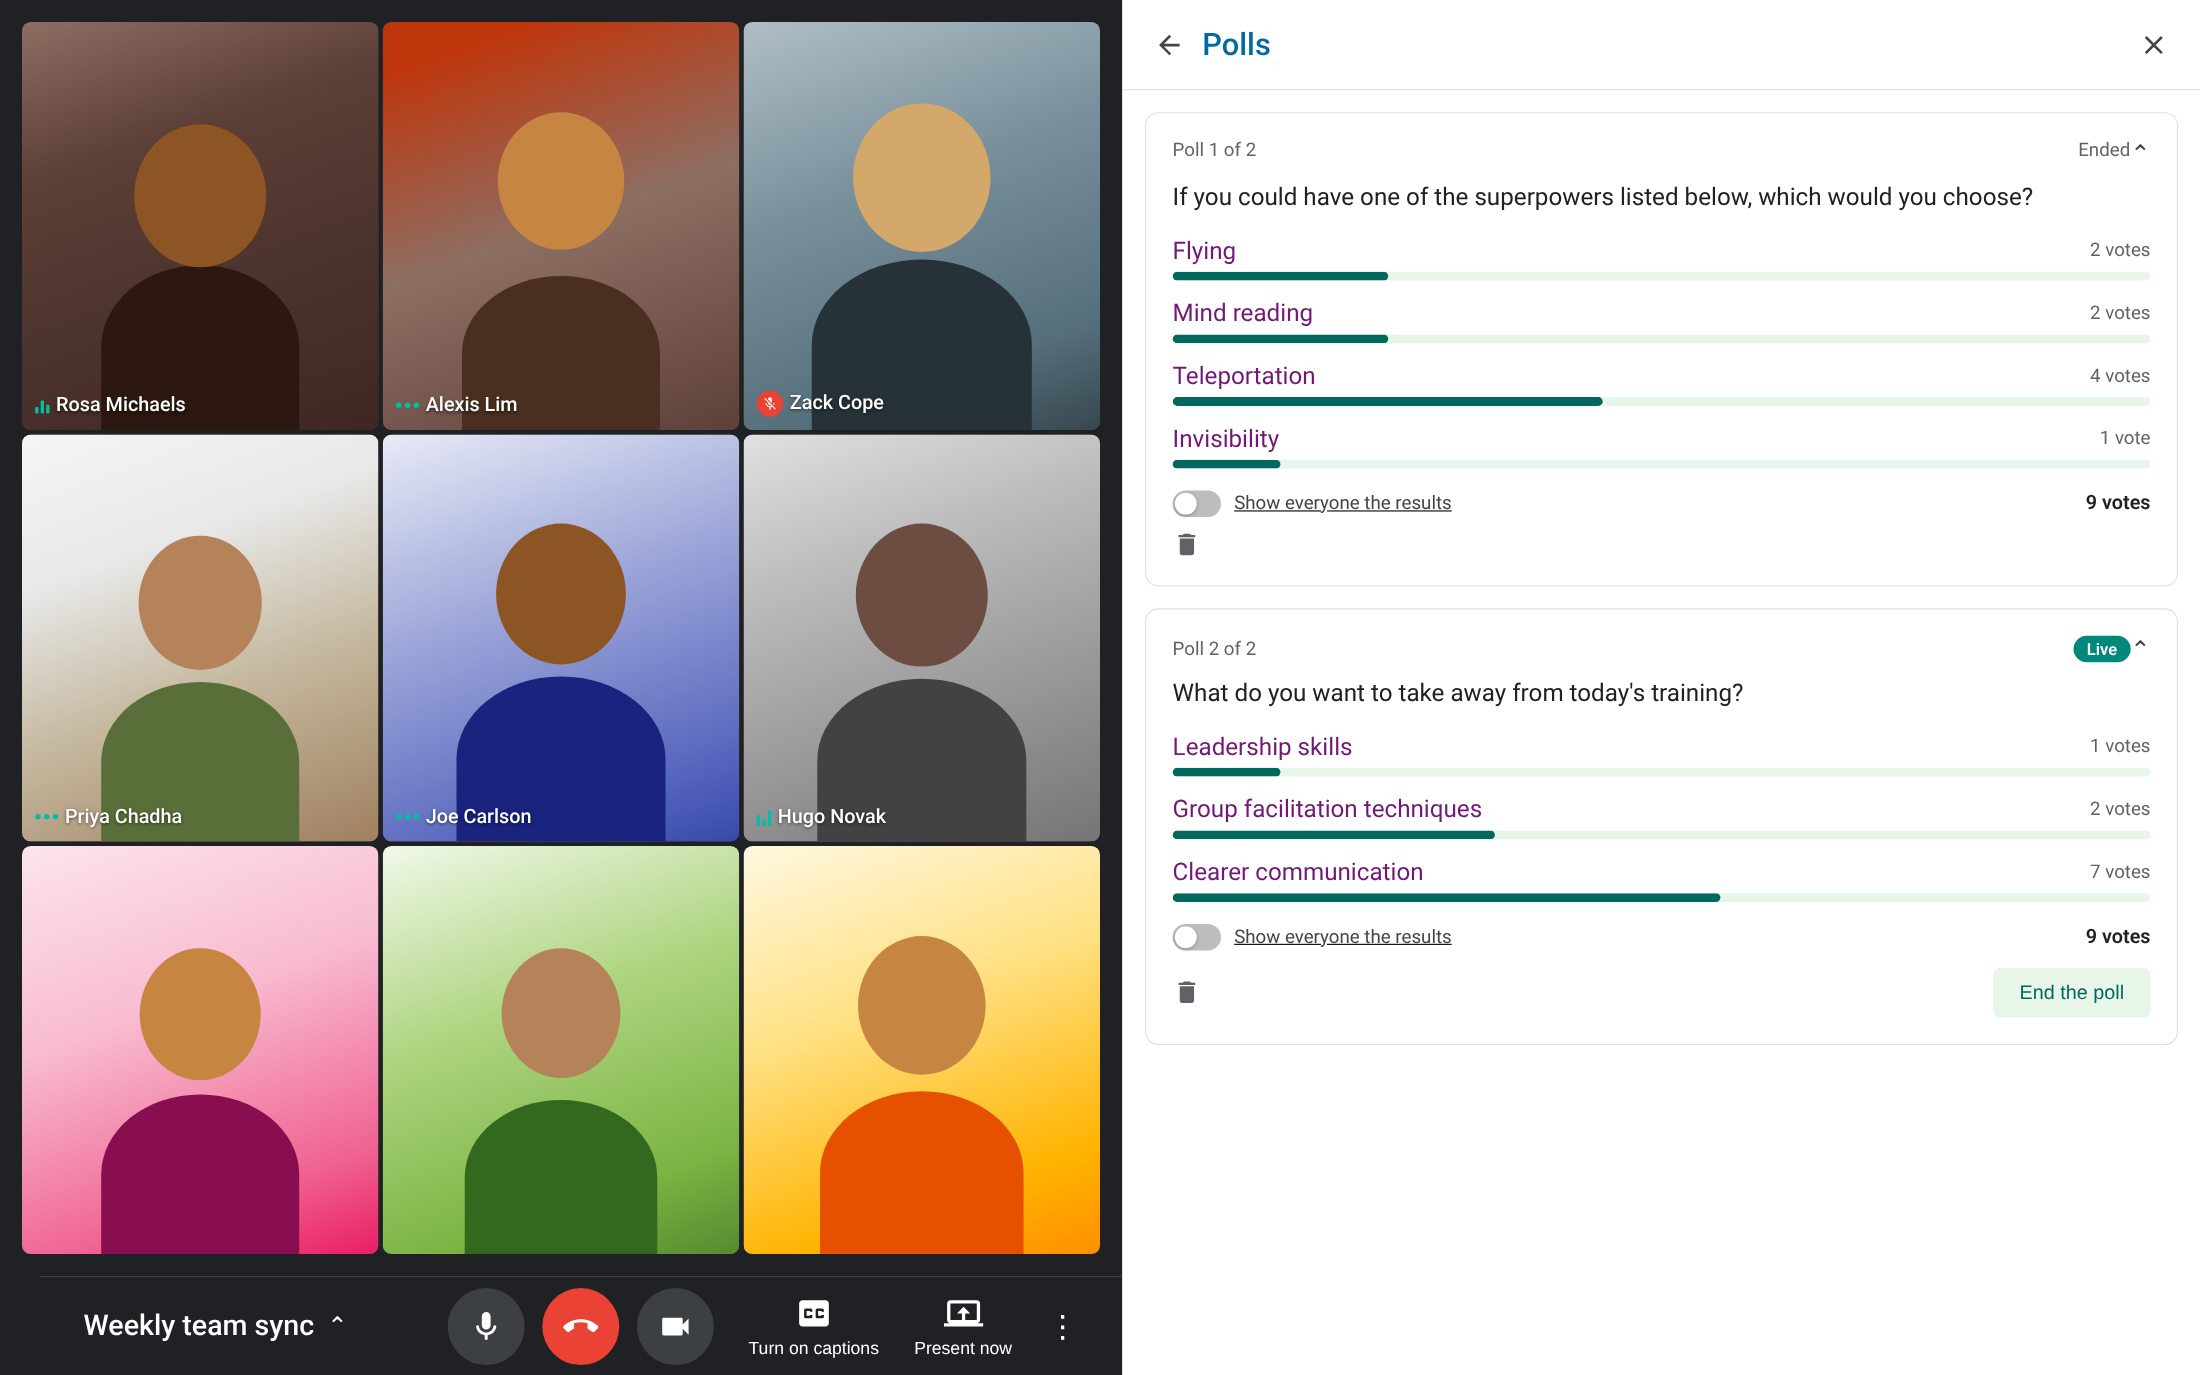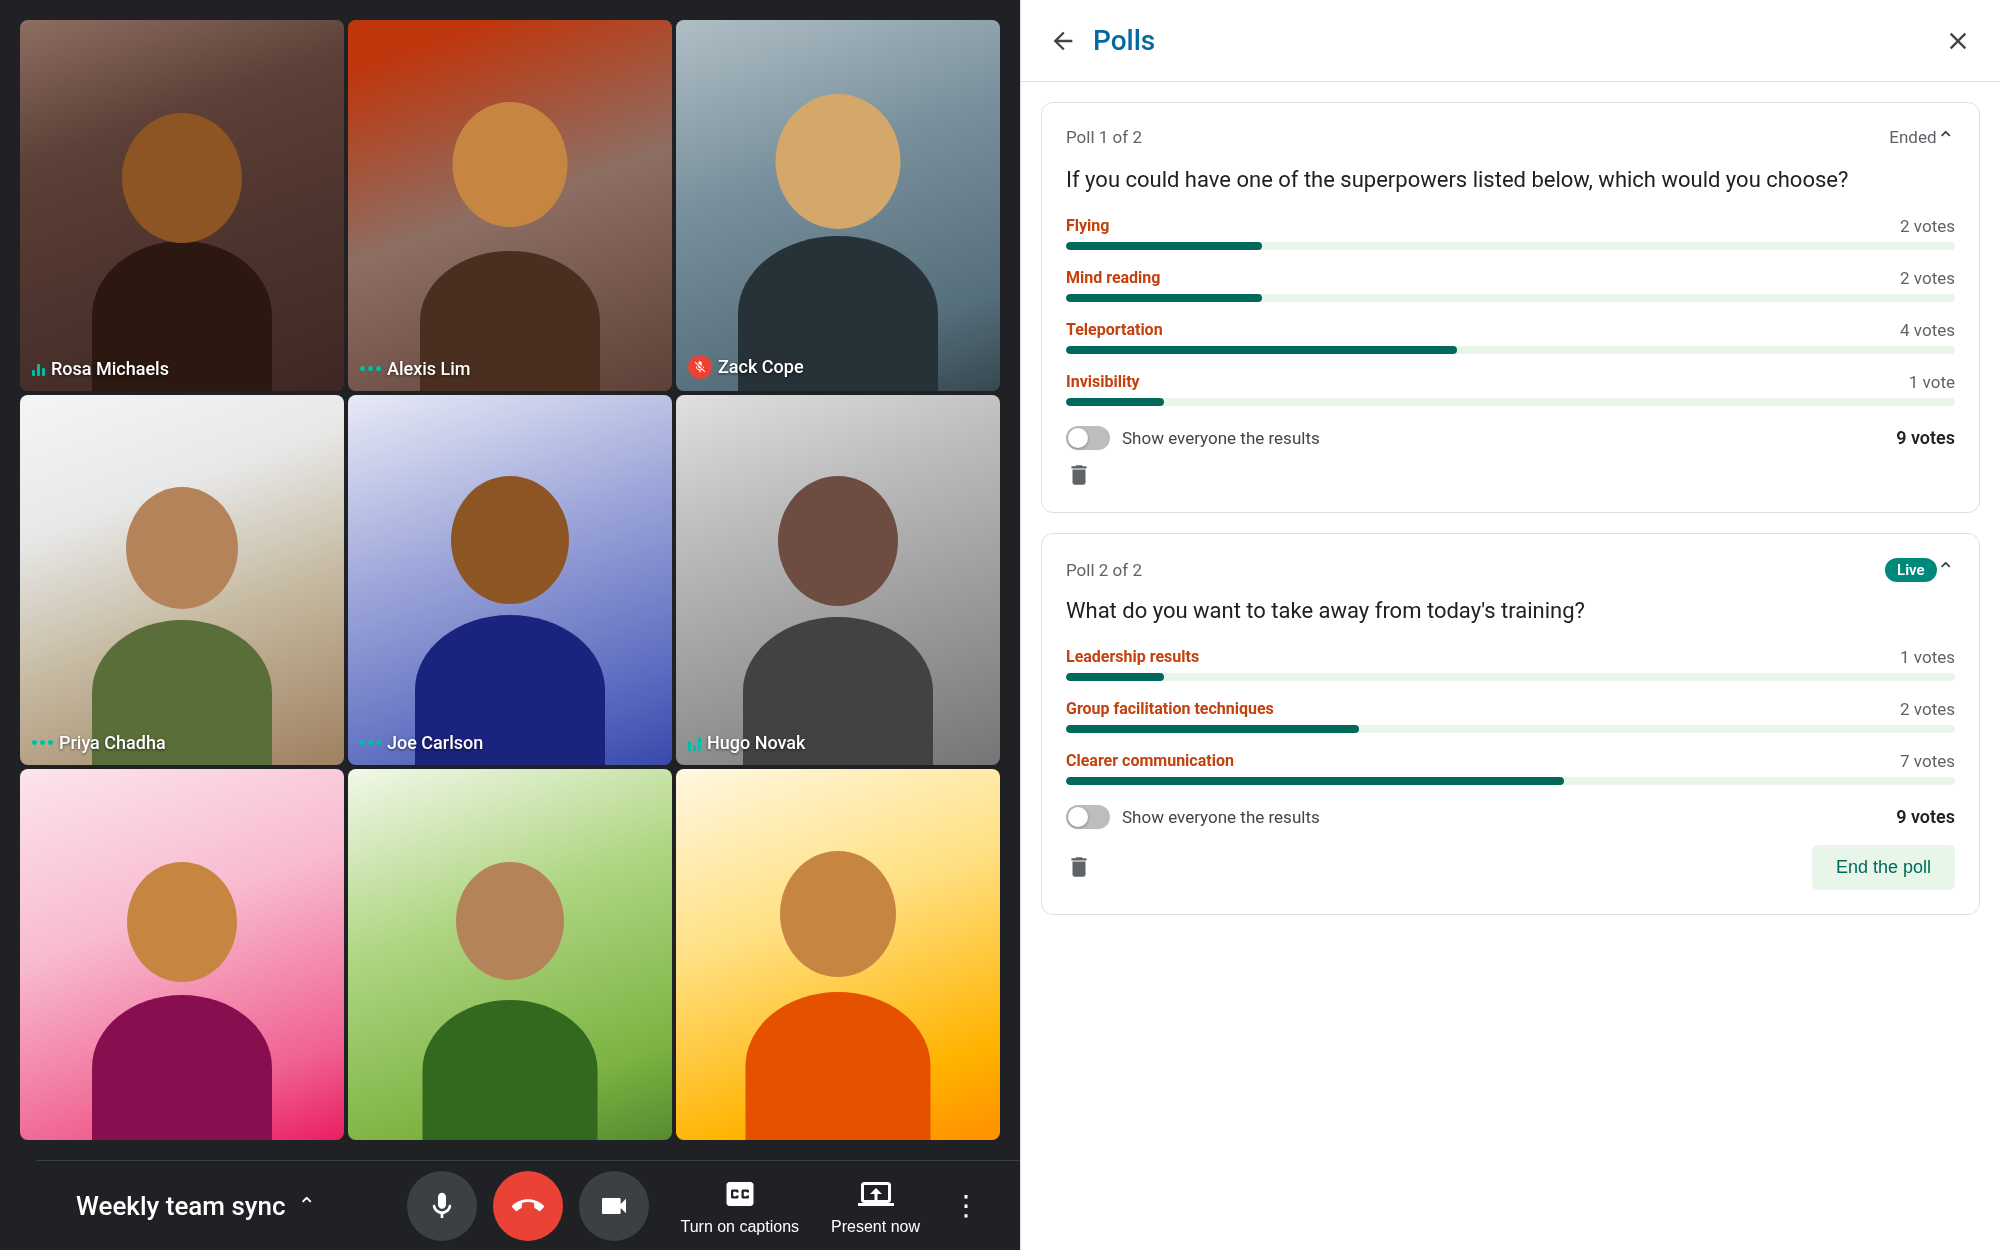--- a/index.html
+++ b/index.html
@@ -311,23 +311,22 @@
     }
 
     .poll-option-row {
       display: flex;
       justify-content: space-between;
       align-items: center;
       margin-bottom: 6px;
     }
 
     .poll-option-label {
-      font-size: 16px;
-      color: #c2410c;
-      font-weight: bold;
+      font-size: 22px;
+      color: #701a75;
     }
 
     .poll-option-votes {
       font-size: 17px;
       color: #5f6368;
       white-space: nowrap;
     }
 
     .poll-bar-track {
       height: 8px;
@@ -346,20 +345,21 @@
       display: flex;
       align-items: center;
       justify-content: space-between;
       margin-top: 20px;
     }
 
     .show-results-row {
       display: flex;
       align-items: center;
       gap: 12px;
+      text-decoration: underline;
     }
 
     .toggle-switch {
       width: 44px;
       height: 24px;
       background: #bdbdbd;
       border-radius: 12px;
       position: relative;
       cursor: pointer;
       flex-shrink: 0;
@@ -690,21 +690,21 @@
             <span class="poll-num">Poll 2 of 2</span>
             <span class="poll-status-live">Live</span>
           </div>
           <button class="poll-chevron">⌃</button>
         </div>
 
         <div class="poll-question">What do you want to take away from today's training?</div>
 
         <div class="poll-option">
           <div class="poll-option-row">
-            <span class="poll-option-label">Leadership results</span>
+            <span class="poll-option-label">Leadership skills</span>
             <span class="poll-option-votes">1 votes</span>
           </div>
           <div class="poll-bar-track">
             <div class="poll-bar-fill" style="width:11%"></div>
           </div>
         </div>
 
         <div class="poll-option">
           <div class="poll-option-row">
             <span class="poll-option-label">Group facilitation techniques</span>

